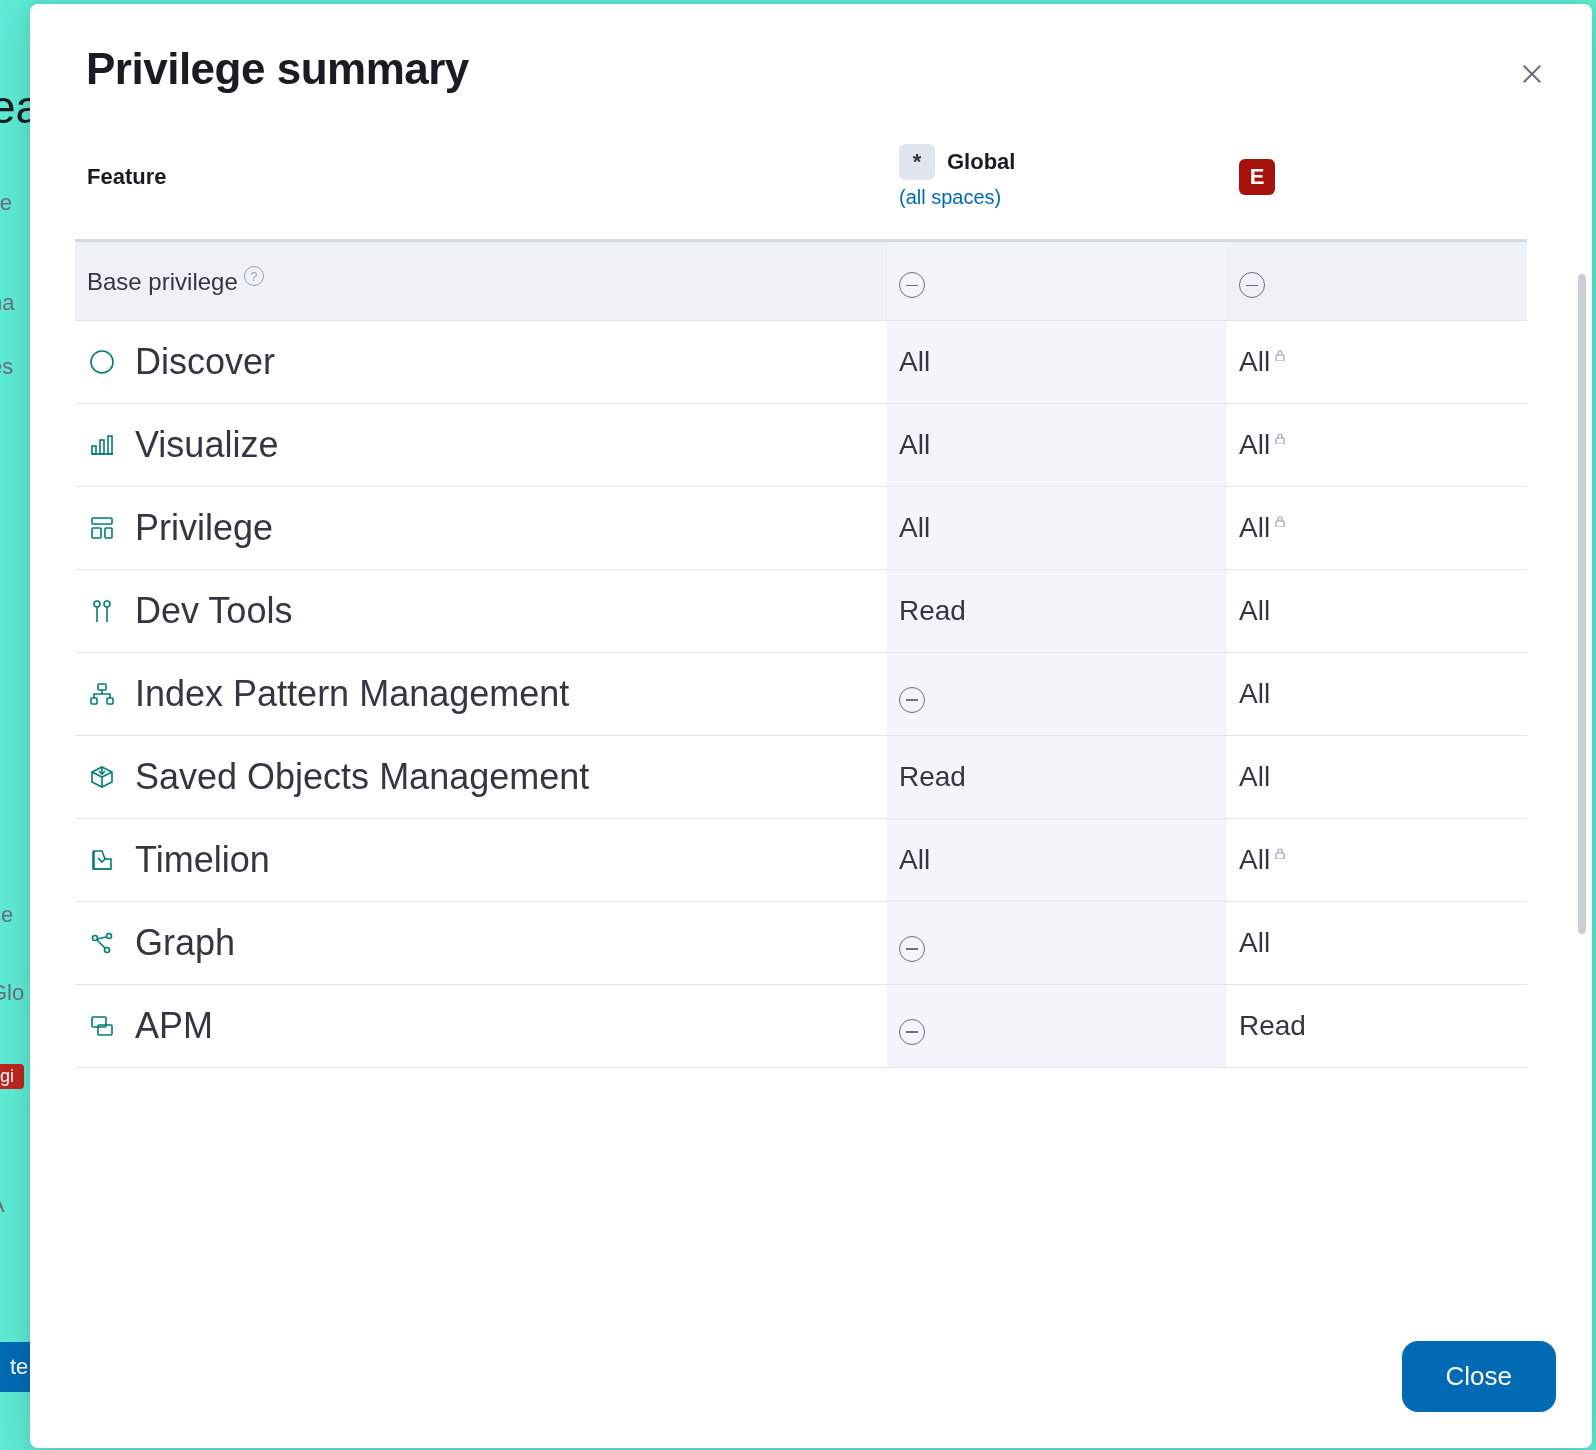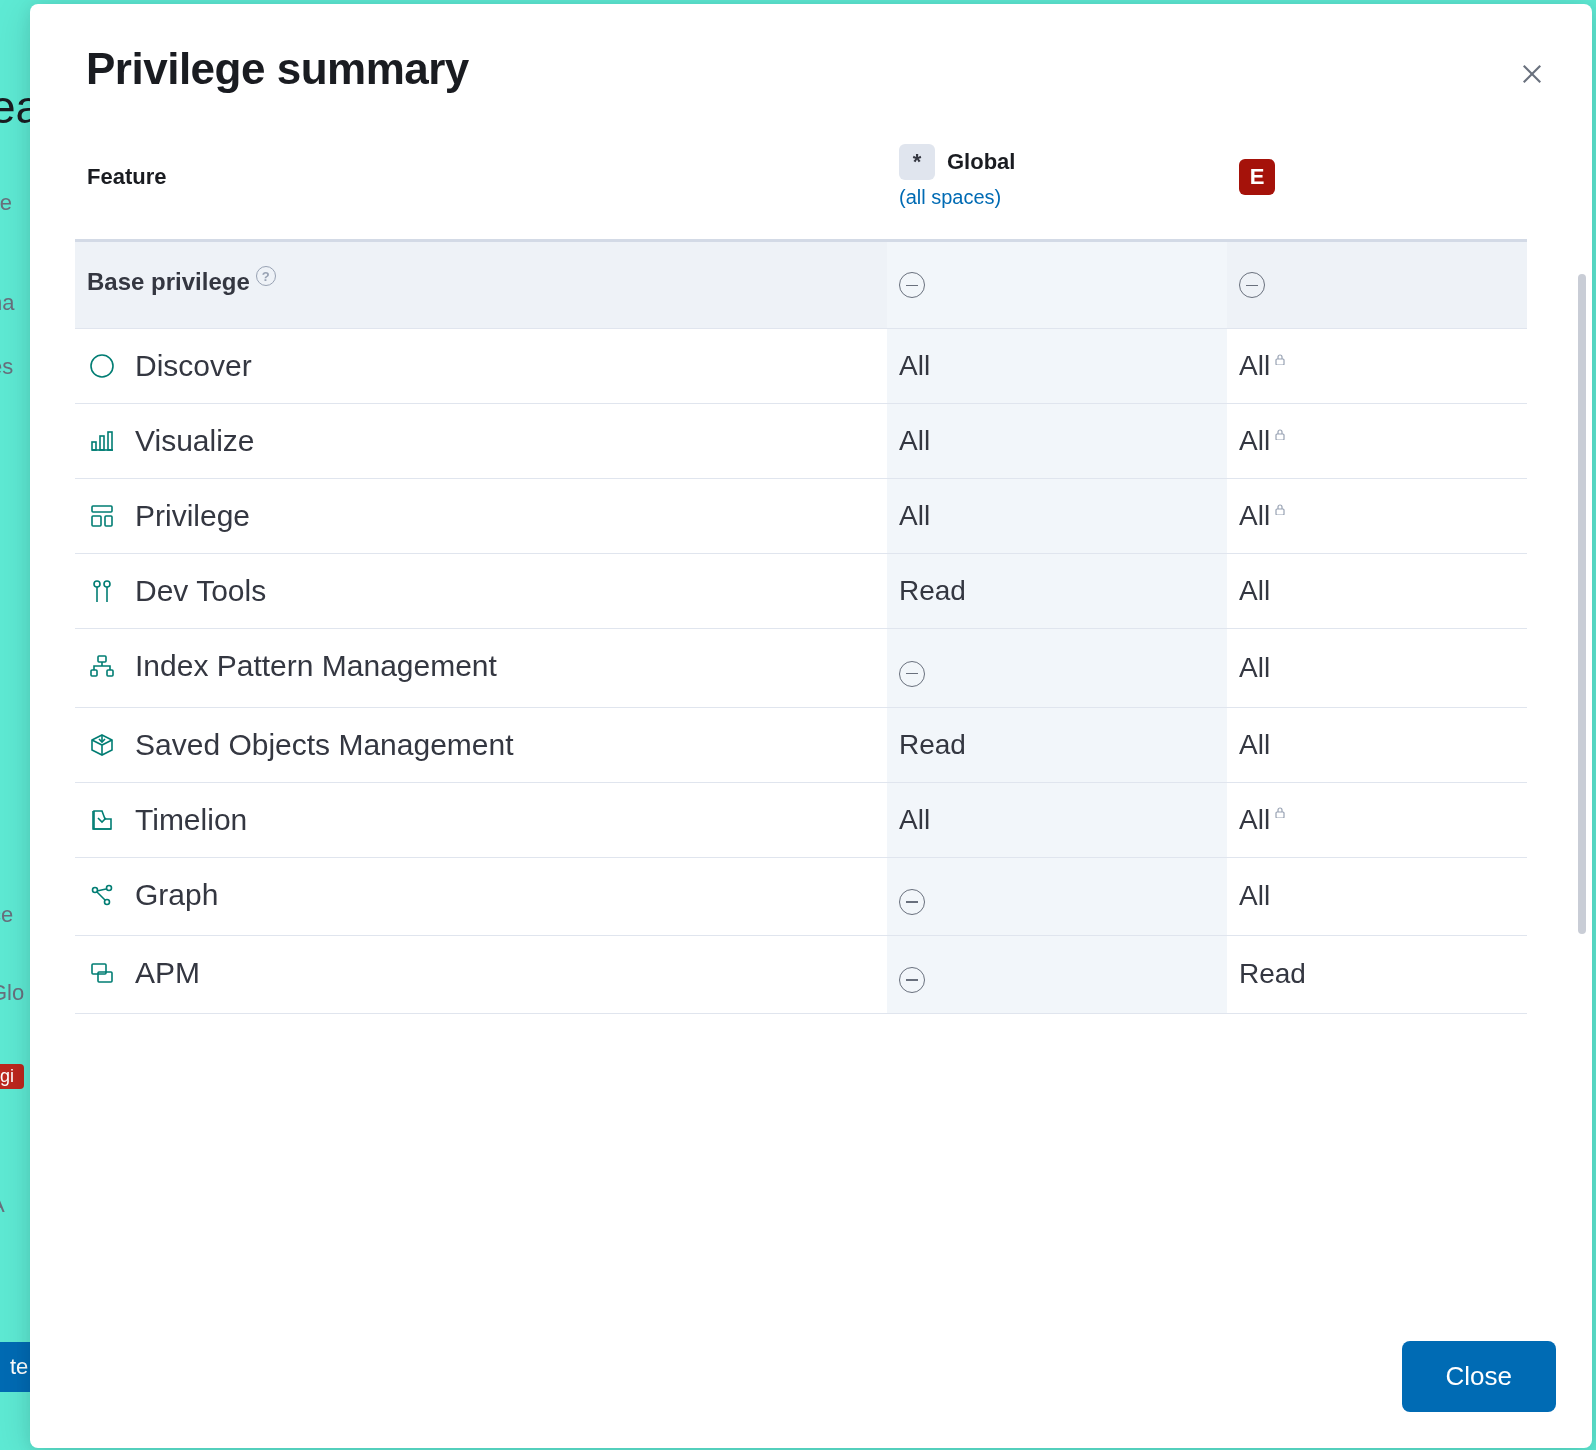--- a/index.html
+++ b/index.html
@@ -138,36 +138,36 @@
   tbody td {
     padding: 20px 12px;
     font-size: 28px;
     vertical-align: middle;
     color:#343741;
   }
   td.feature-cell {
     display:flex;
     align-items:center;
     gap:18px;
-    font-size: 30px;
+    font-size: 36px;
     color:#343741;
   }
   .feature-icon {
     width: 30px;
     height: 30px;
     display:inline-flex;
     align-items:center;
     justify-content:center;
     color:#017d73;
     flex-shrink:0;
   }
   .feature-icon svg { width:26px; height:26px; }
 
   tr.base-row { background:#eef2f7; }
-  tr.base-row td { font-weight:700; font-size:24px; padding-top:22px; padding-bottom:30px; }
+  tr.base-row td { font-weight:400; font-size:24px; padding-top:22px; padding-bottom:22px; }
   .help-icon {
     display:inline-flex;
     width:20px; height:20px;
     border:1.5px solid #98a2b3;
     border-radius:50%;
     color:#98a2b3;
     align-items:center;
     justify-content:center;
     font-size:13px;
     margin-left:6px;
@@ -203,21 +203,21 @@
 
   .modal-footer {
     padding: 28px 36px 36px 36px;
     display:flex;
     justify-content:flex-end;
   }
   .close-btn {
     background:#006bb4;
     color:#fff;
     border:none;
-    border-radius:8px;
+    border-radius:16px;
     font-size:26px;
     font-weight:500;
     padding:20px 44px;
     cursor:pointer;
   }
 </style>
 </head>
 <body>
 
 <div class="backdrop">

